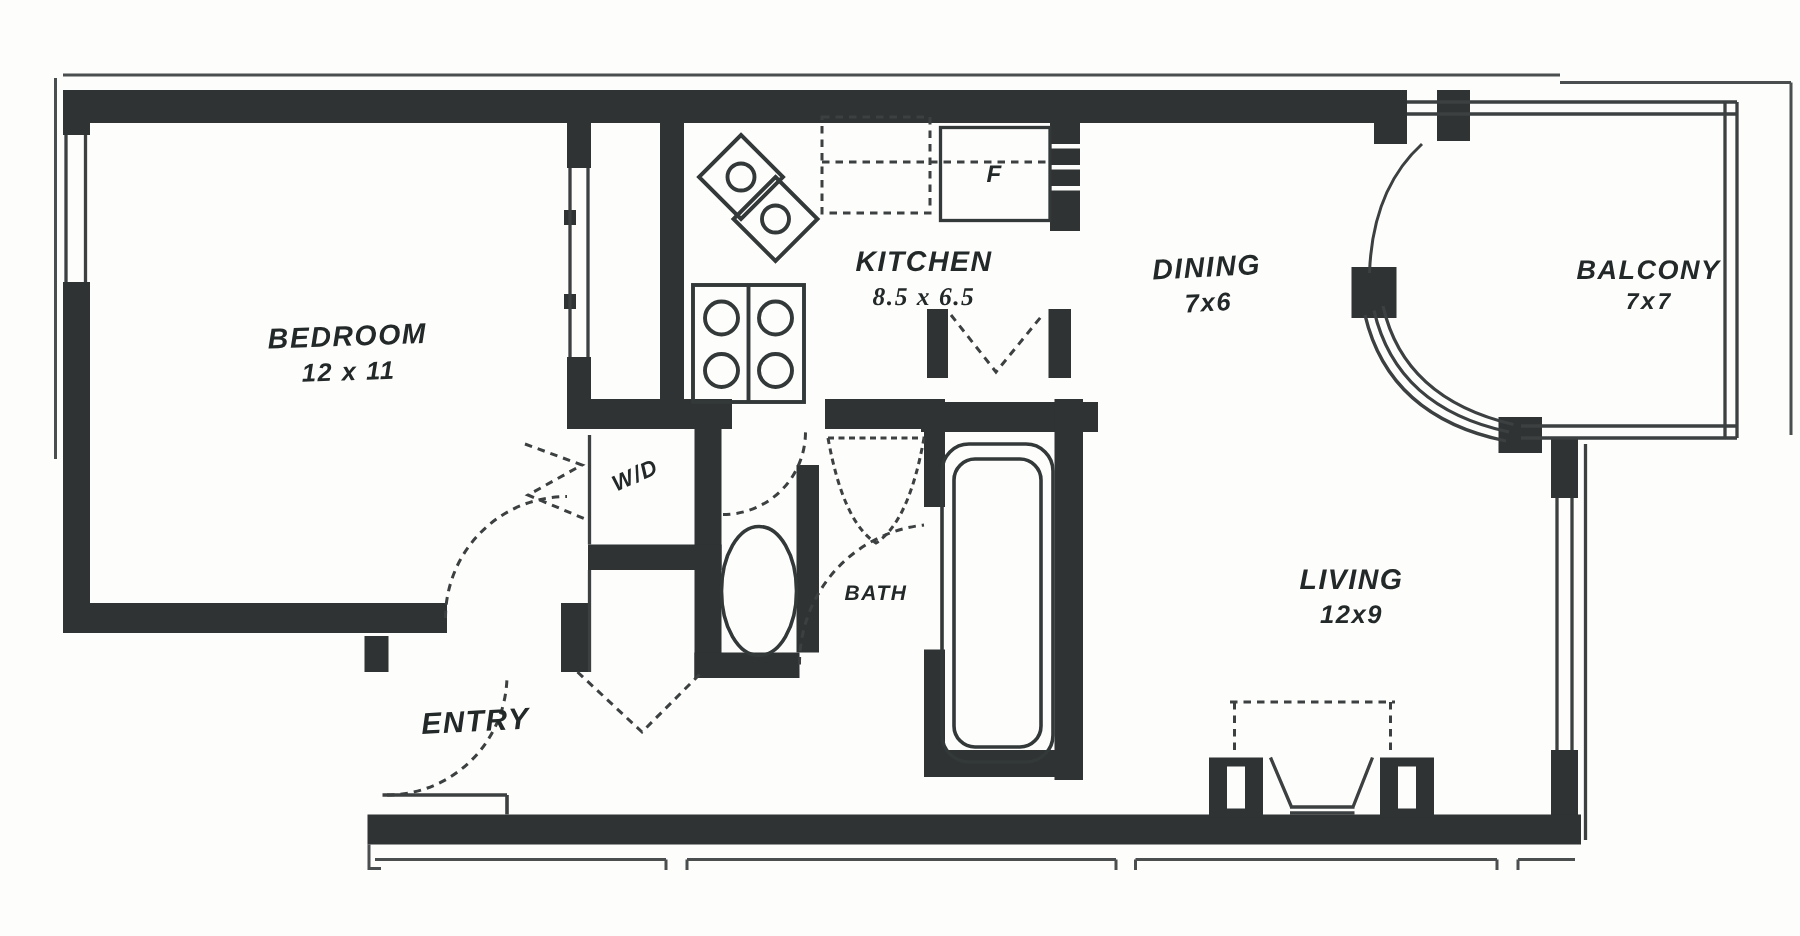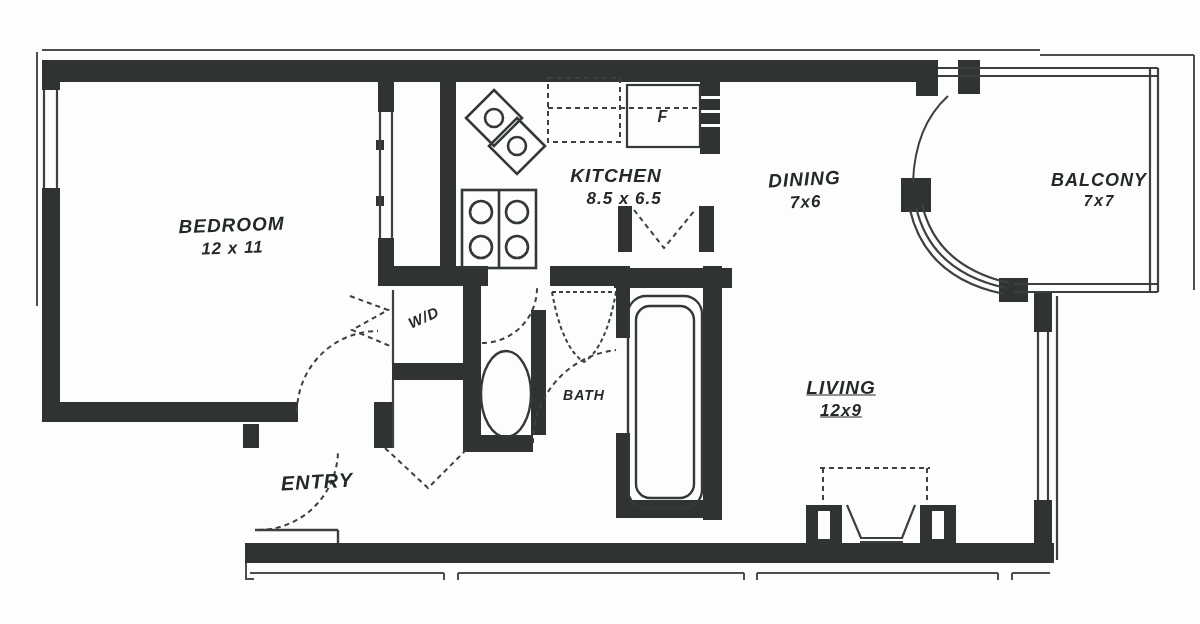--- a/index.html
+++ b/index.html
@@ -147,34 +147,34 @@
     </g>
   </svg>
 
   <div class="lbl" style="left:232px;top:236px;transform:translate(-50%,-50%) rotate(-2deg);">
     <span class="room-name">BEDROOM</span>
     <span class="dims room-dims">12 x 11</span>
   </div>
 
   <div class="lbl" style="left:616px;top:186px;">
     <span class="room-name">KITCHEN</span>
-    <span class="dims room-dims" style="text-align:right;">8.5 x 6.5</span>
+    <span class="dims room-dims" style="text-align:center;font-family:Liberation Serif, serif;">8.5 x 6.5</span>
   </div>
 
   <div class="lbl" style="left:805px;top:190px;transform:translate(-50%,-50%) rotate(-3deg);">
     <span class="room-name">DINING</span>
     <span class="dims room-dims">7x6</span>
   </div>
 
   <div class="lbl" style="left:1099px;top:190px;font-size:18px;">
     <span>BALCONY</span>
     <span class="dims" style="font-size:16px;font-family:Liberation Mono, monospace;">7x7</span>
   </div>
 
-  <div class="lbl" style="left:841px;top:398px;text-decoration:underline;">
+  <div class="lbl" style="left:901px;top:398px;">
     <span class="room-name">LIVING</span>
     <span class="dims room-dims">12x9</span>
   </div>
 
   <div class="lbl" style="left:584px;top:396px;font-size:14px;">BATH</div>
 
   <div class="lbl" style="left:317px;top:482px;font-size:20px;transform:translate(-50%,-50%) rotate(-3deg);">ENTRY</div>
 
   <div class="lbl" style="left:424px;top:318px;font-size:15px;transform:translate(-50%,-50%) rotate(-24deg);">W/D</div>
 

